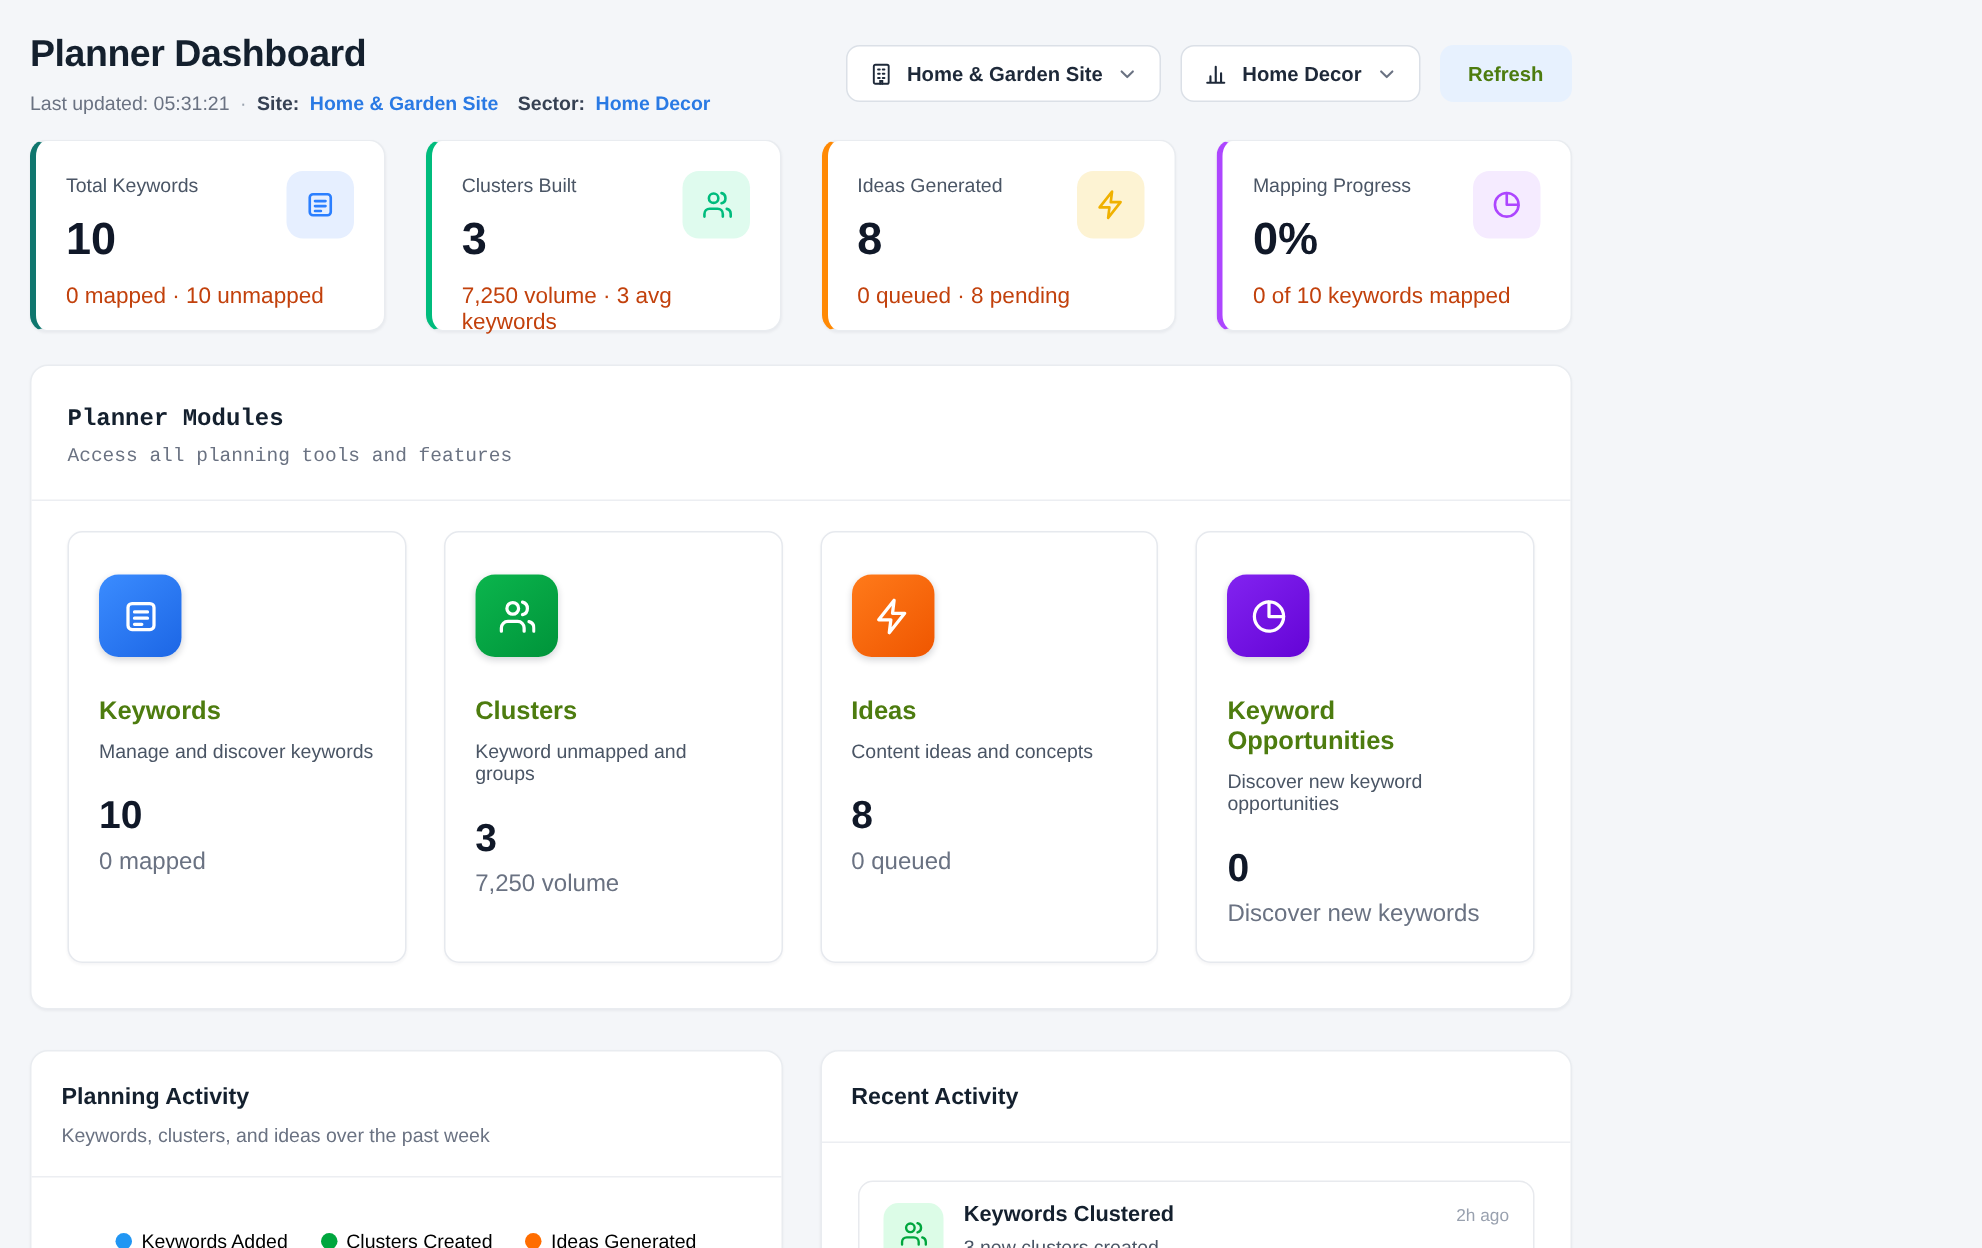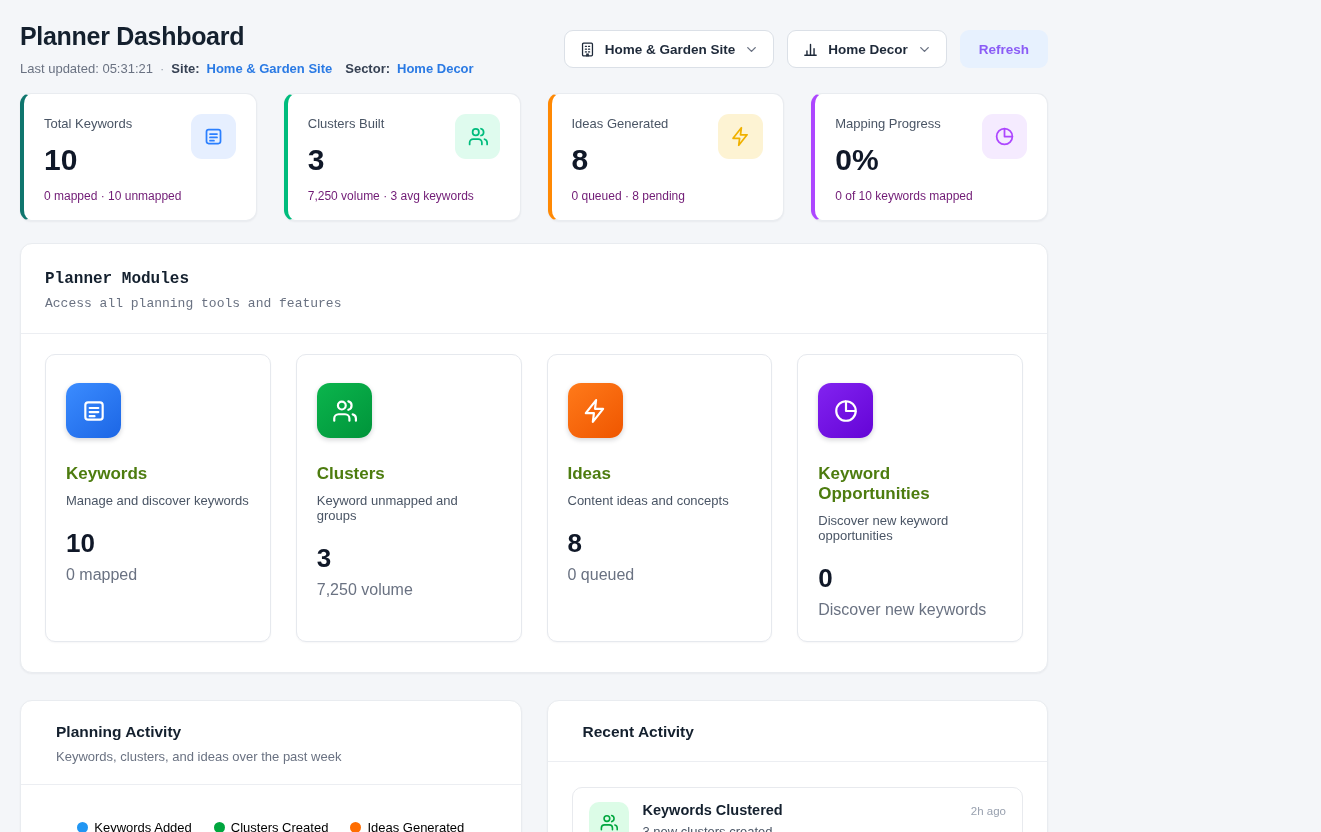--- a/index.html
+++ b/index.html
@@ -20,37 +20,37 @@
   .header-right { display:flex; align-items:center; gap:13px; margin-top:8px; }
   .select-btn {
     display:flex; align-items:center; gap:9px; height:38px; padding:0 14px;
     background:#fff; border:1px solid #dbe0e7; border-radius:9px;
     font-family:inherit; font-size:13.5px; font-weight:600; color:#1e2939; cursor:pointer;
   }
   .select-btn .btn-icon { width:17px; height:17px; color:#1e2939; display:inline-flex; }
   .select-btn .chev { width:15px; height:15px; color:#6a7282; display:inline-flex; }
   .refresh-btn {
     height:38px; padding:0 19px; border:none; border-radius:9px; cursor:pointer;
-    background:#e7f1fe; color:#8b5cf6; font-family:inherit; font-size:13.5px; font-weight:700;
+    background:#e7f1fe; color:#4d7c0f; font-family:inherit; font-size:13.5px; font-weight:700;
   }
   svg { display:block; width:100%; height:100%; }
 
   
   .stats-row { display:grid; grid-template-columns:repeat(4,1fr); gap:27px; margin-top:17px; }
   .stat-card {
     position:relative; background:#fff; border:1px solid #e9ecf0; border-radius:11px;
     height:128px; padding:22px 20px 0; box-shadow:0 1px 2px rgba(16,24,40,.05);
   }
   .stat-card.acc-blue   { border-left:4px solid #0f766e; }
   .stat-card.acc-green  { border-left:4px solid #00bc7d; }
   .stat-card.acc-orange { border-left:4px solid #ff8904; }
   .stat-card.acc-purple { border-left:4px solid #ad46ff; }
   .stat-label { font-size:13px; color:#4a5565; font-weight:500; }
   .stat-value { font-size:30px; font-weight:800; color:#101828; margin-top:12px; }
-  .stat-detail { font-size:12px; color:#701a75; margin-top:12px; }
+  .stat-detail { font-size:15px; color:#c2410c; margin-top:12px; }
   .stat-icon { position:absolute; top:20px; right:20px; width:45px; height:45px; border-radius:11px;
     display:flex; align-items:center; justify-content:center; }
   .stat-icon .ic { width:21px; height:21px; }
   .tint-blue   { background:#e6efff; color:#2b7fff; }
   .tint-green  { background:#dffbee; color:#00bc7d; }
   .tint-amber  { background:#fdf3d3; color:#f0b100; }
   .tint-purple { background:#f5ebff; color:#ad46ff; }
 
   
   .panel { background:#fff; border:1px solid #e9ecf0; border-radius:12px; box-shadow:0 1px 2px rgba(16,24,40,.05); }
@@ -72,21 +72,21 @@
   .mod-orange { background:linear-gradient(140deg,#ff7a1a,#ef5600); }
   .mod-purple { background:linear-gradient(140deg,#8223f0,#6404d6); }
   .module-title { font-size:17px; font-weight:700; color:#4d7c0f; margin-top:26px; }
   .module-desc { font-size:13px; color:#4a5565; margin-top:9px; }
   .module-value { font-size:26px; font-weight:800; color:#101828; margin-top:20px; }
   .module-detail { font-size:16px; color:#6a7282; margin-top:7px; }
 
   
   .bottom-row { display:grid; grid-template-columns:1fr 1fr; gap:25px; margin-top:27px; }
   .bottom-card { height:240px; padding-top:0; }
-  .bottom-head { padding:22px 35px 20px; }
+  .bottom-head { padding:22px 20px 20px; }
   .bottom-title { font-size:15.5px; font-weight:700; color:#14202e; }
   .bottom-sub { font-size:13px; color:#6a7282; margin-top:8px; }
 
   
   .legend { display:flex; justify-content:center; gap:22px; margin-top:22px; }
   .legend-item { display:flex; align-items:center; gap:6px; font-size:13px; color:#000000;margin-top:13px; }
   .legend-dot { width:11px; height:11px; border-radius:50%; }
   .dot-blue { background:#2196f3; } .dot-green { background:#00a63e; } .dot-orange { background:#ff6d00; }
   .chart-region { position:relative; height:120px; margin-top:0; }
   .y-tick { position:absolute; left:42px; top:30px; font-size:12px; color:#4a5565; }

